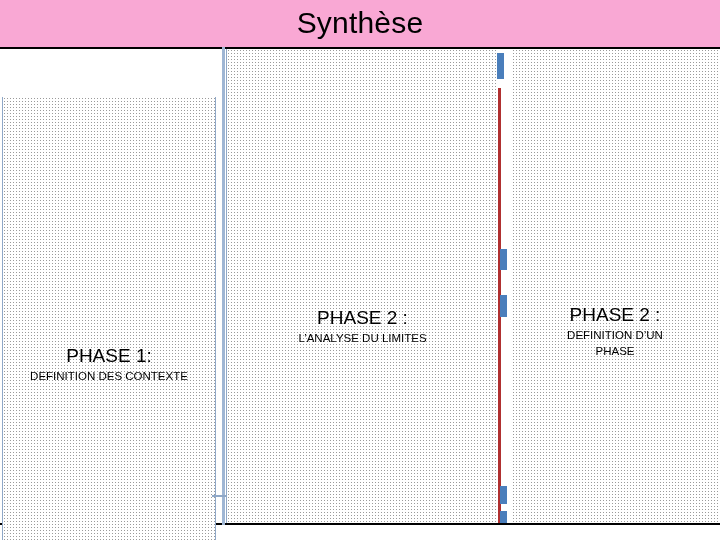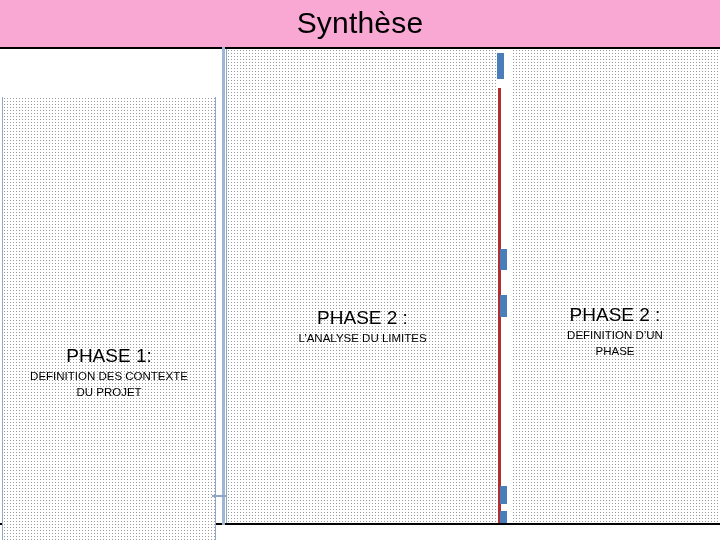--- a/index.html
+++ b/index.html
@@ -135,21 +135,20 @@
 <div class="slide">
 
   <div class="slide-title">Synthèse</div>
 
   <div class="board">
 
     <div class="panel panel-1">
       <div class="panel-label p1-label">
         <div class="panel-title">PHASE 1:</div>
         <div class="panel-sub">DEFINITION DES CONTEXTE</div>
-        <div class="panel-sub">DU PROJET</div>
       </div>
     </div>
 
     <div class="panel panel-2">
       <div class="panel-label p2-label">
         <div class="panel-title">PHASE 2 :</div>
         <div class="panel-sub">L’ANALYSE DU LIMITES</div>
       </div>
     </div>
 

